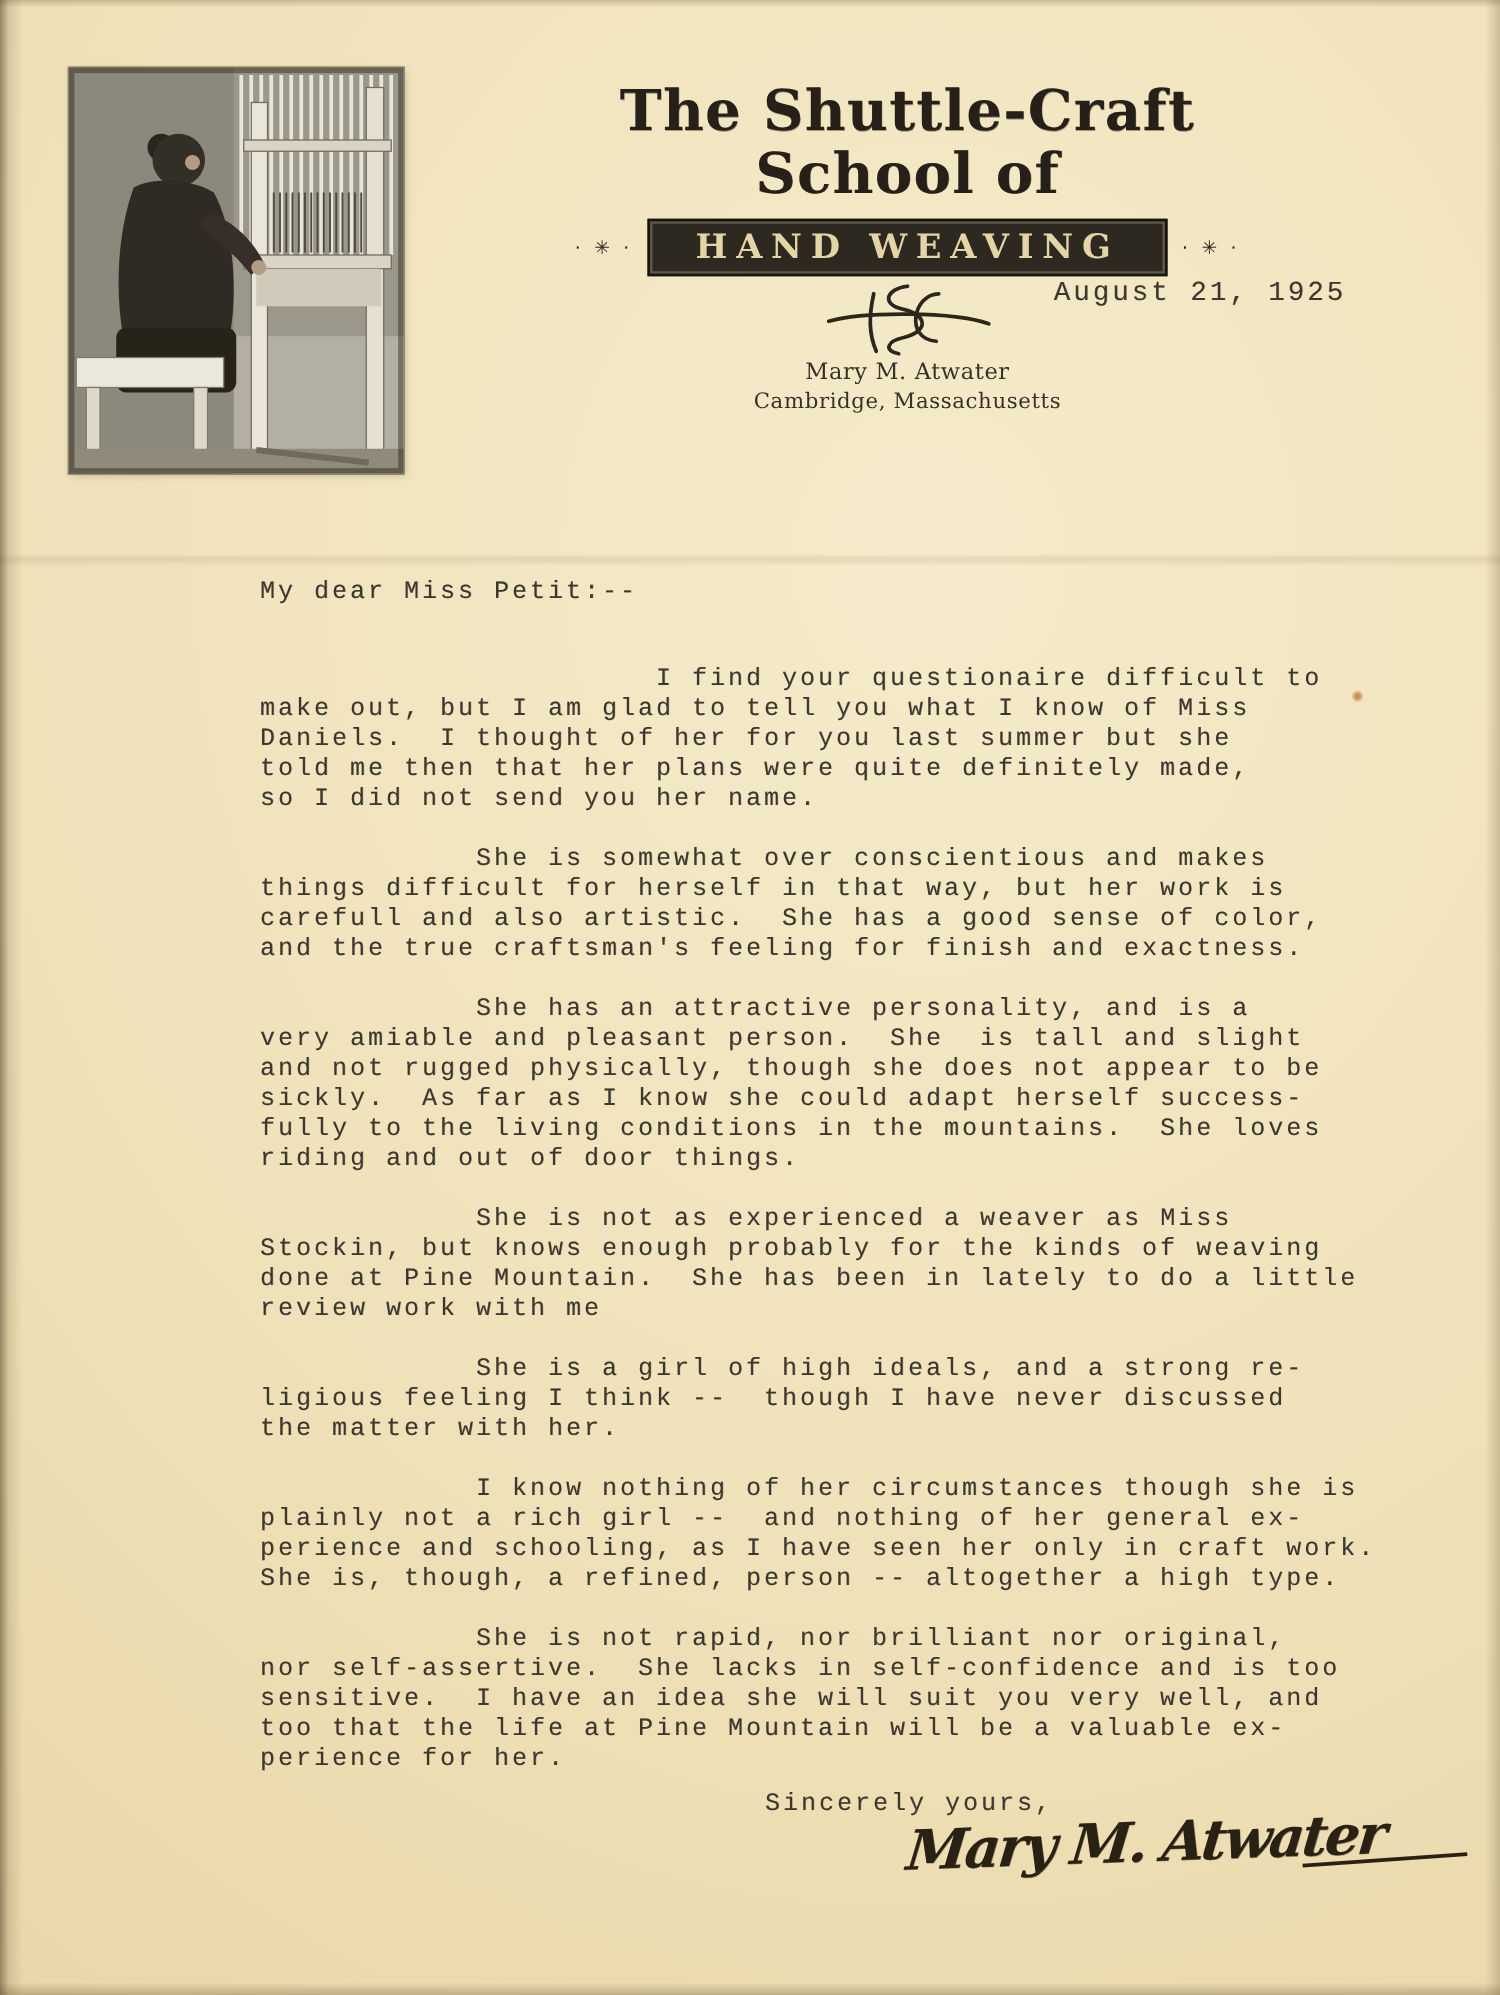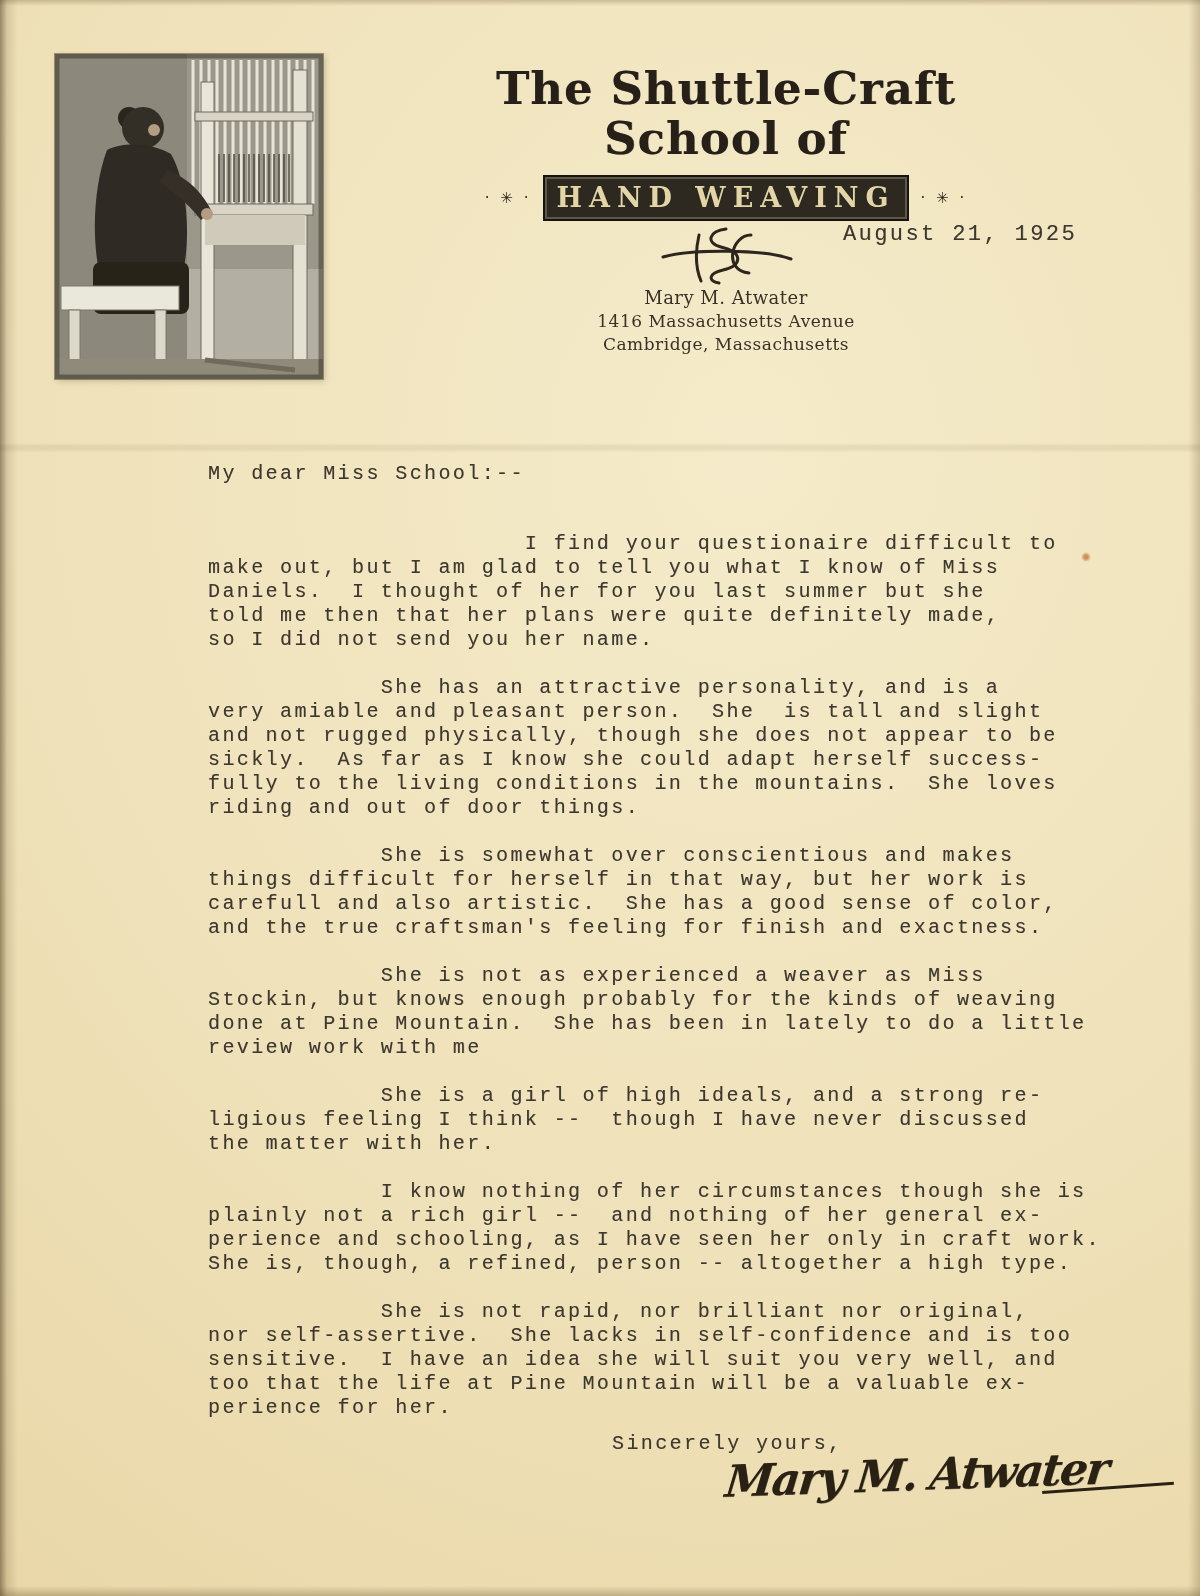--- a/index.html
+++ b/index.html
@@ -34,21 +34,21 @@
   .school-name{
     font-family:"DejaVu Serif",serif;font-weight:bold;
     font-size:45px;line-height:1.1;letter-spacing:1px;color:#262019;
     text-shadow:0.4px 0.4px 0 rgba(38,32,25,.4);
   }
   .banner-row{margin-top:12px;display:flex;justify-content:center;align-items:center;gap:12px;}
   .banner{
     background:#2d2820;color:#e3d5a6;
     font-family:"DejaVu Serif",serif;font-weight:bold;
     font-size:27px;letter-spacing:7px;
-    padding:5px 11px 6px;border:2px solid #171310;
+    padding:5px 36px 6px;border:2px solid #171310;
     box-shadow:inset 0 0 0 2px rgba(230,215,170,.28);
     white-space:nowrap;
   }
   .ornament{font-family:"DejaVu Sans",sans-serif;font-size:15px;color:#2d2820;letter-spacing:3px;white-space:nowrap;}
   .monogram{margin-top:2px;height:64px;}
   .owner{font-family:"DejaVu Serif",serif;font-size:18px;color:#383127;margin-top:0;letter-spacing:.5px;}
   .addr{font-family:"DejaVu Serif",serif;font-size:17px;color:#383127;margin-top:3px;letter-spacing:.5px;}
   .date{position:absolute;left:843px;top:222px;font-size:22px;}
   .body{position:absolute;left:208px;top:462px;width:905px;}
   .salutation{margin:0 0 46px 0;line-height:24px;white-space:pre-wrap;}
@@ -146,43 +146,42 @@
       <svg width="150" height="64" viewBox="0 0 150 64" xmlns="http://www.w3.org/2000/svg">
         <g fill="none" stroke="#2c261d" stroke-width="3" stroke-linecap="round">
           <path d="M12 34 C 40 26 112 26 140 36"></path>
           <path d="M75 6 C 58 8 54 20 70 24 C 92 29 92 42 72 47 C 58 50 56 58 68 60"></path>
           <path d="M100 12 C 80 12 72 48 98 50"></path>
           <path d="M48 12 C 44 30 44 44 50 58"></path>
         </g>
       </svg>
     </div>
     <div class="owner">Mary M. Atwater</div>
-    <div class="addr">1416 Massachusetts Avenue</div>
     <div class="addr">Cambridge, Massachusetts</div>
   </header>
 
   <div class="date tw">August 21, 1925</div>
 
   <main class="body">
-    <p class="salutation tw">My dear Miss School:--</p>
+    <p class="salutation tw">My dear Miss Petit:--</p>
     <p class="para tw">                      I find your questionaire difficult to
 make out, but I am glad to tell you what I know of Miss
 Daniels.  I thought of her for you last summer but she
 told me then that her plans were quite definitely made,
 so I did not send you her name.</p>
+    <p class="para tw">            She is somewhat over conscientious and makes
+things difficult for herself in that way, but her work is
+carefull and also artistic.  She has a good sense of color,
+and the true craftsman's feeling for finish and exactness.</p>
     <p class="para tw">            She has an attractive personality, and is a
 very amiable and pleasant person.  She  is tall and slight
 and not rugged physically, though she does not appear to be
 sickly.  As far as I know she could adapt herself success-
 fully to the living conditions in the mountains.  She loves
 riding and out of door things.</p>
-    <p class="para tw">            She is somewhat over conscientious and makes
-things difficult for herself in that way, but her work is
-carefull and also artistic.  She has a good sense of color,
-and the true craftsman's feeling for finish and exactness.</p>
     <p class="para tw">            She is not as experienced a weaver as Miss
 Stockin, but knows enough probably for the kinds of weaving
 done at Pine Mountain.  She has been in lately to do a little
 review work with me</p>
     <p class="para tw">            She is a girl of high ideals, and a strong re-
 ligious feeling I think --  though I have never discussed
 the matter with her.</p>
     <p class="para tw">            I know nothing of her circumstances though she is
 plainly not a rich girl --  and nothing of her general ex-
 perience and schooling, as I have seen her only in craft work.

